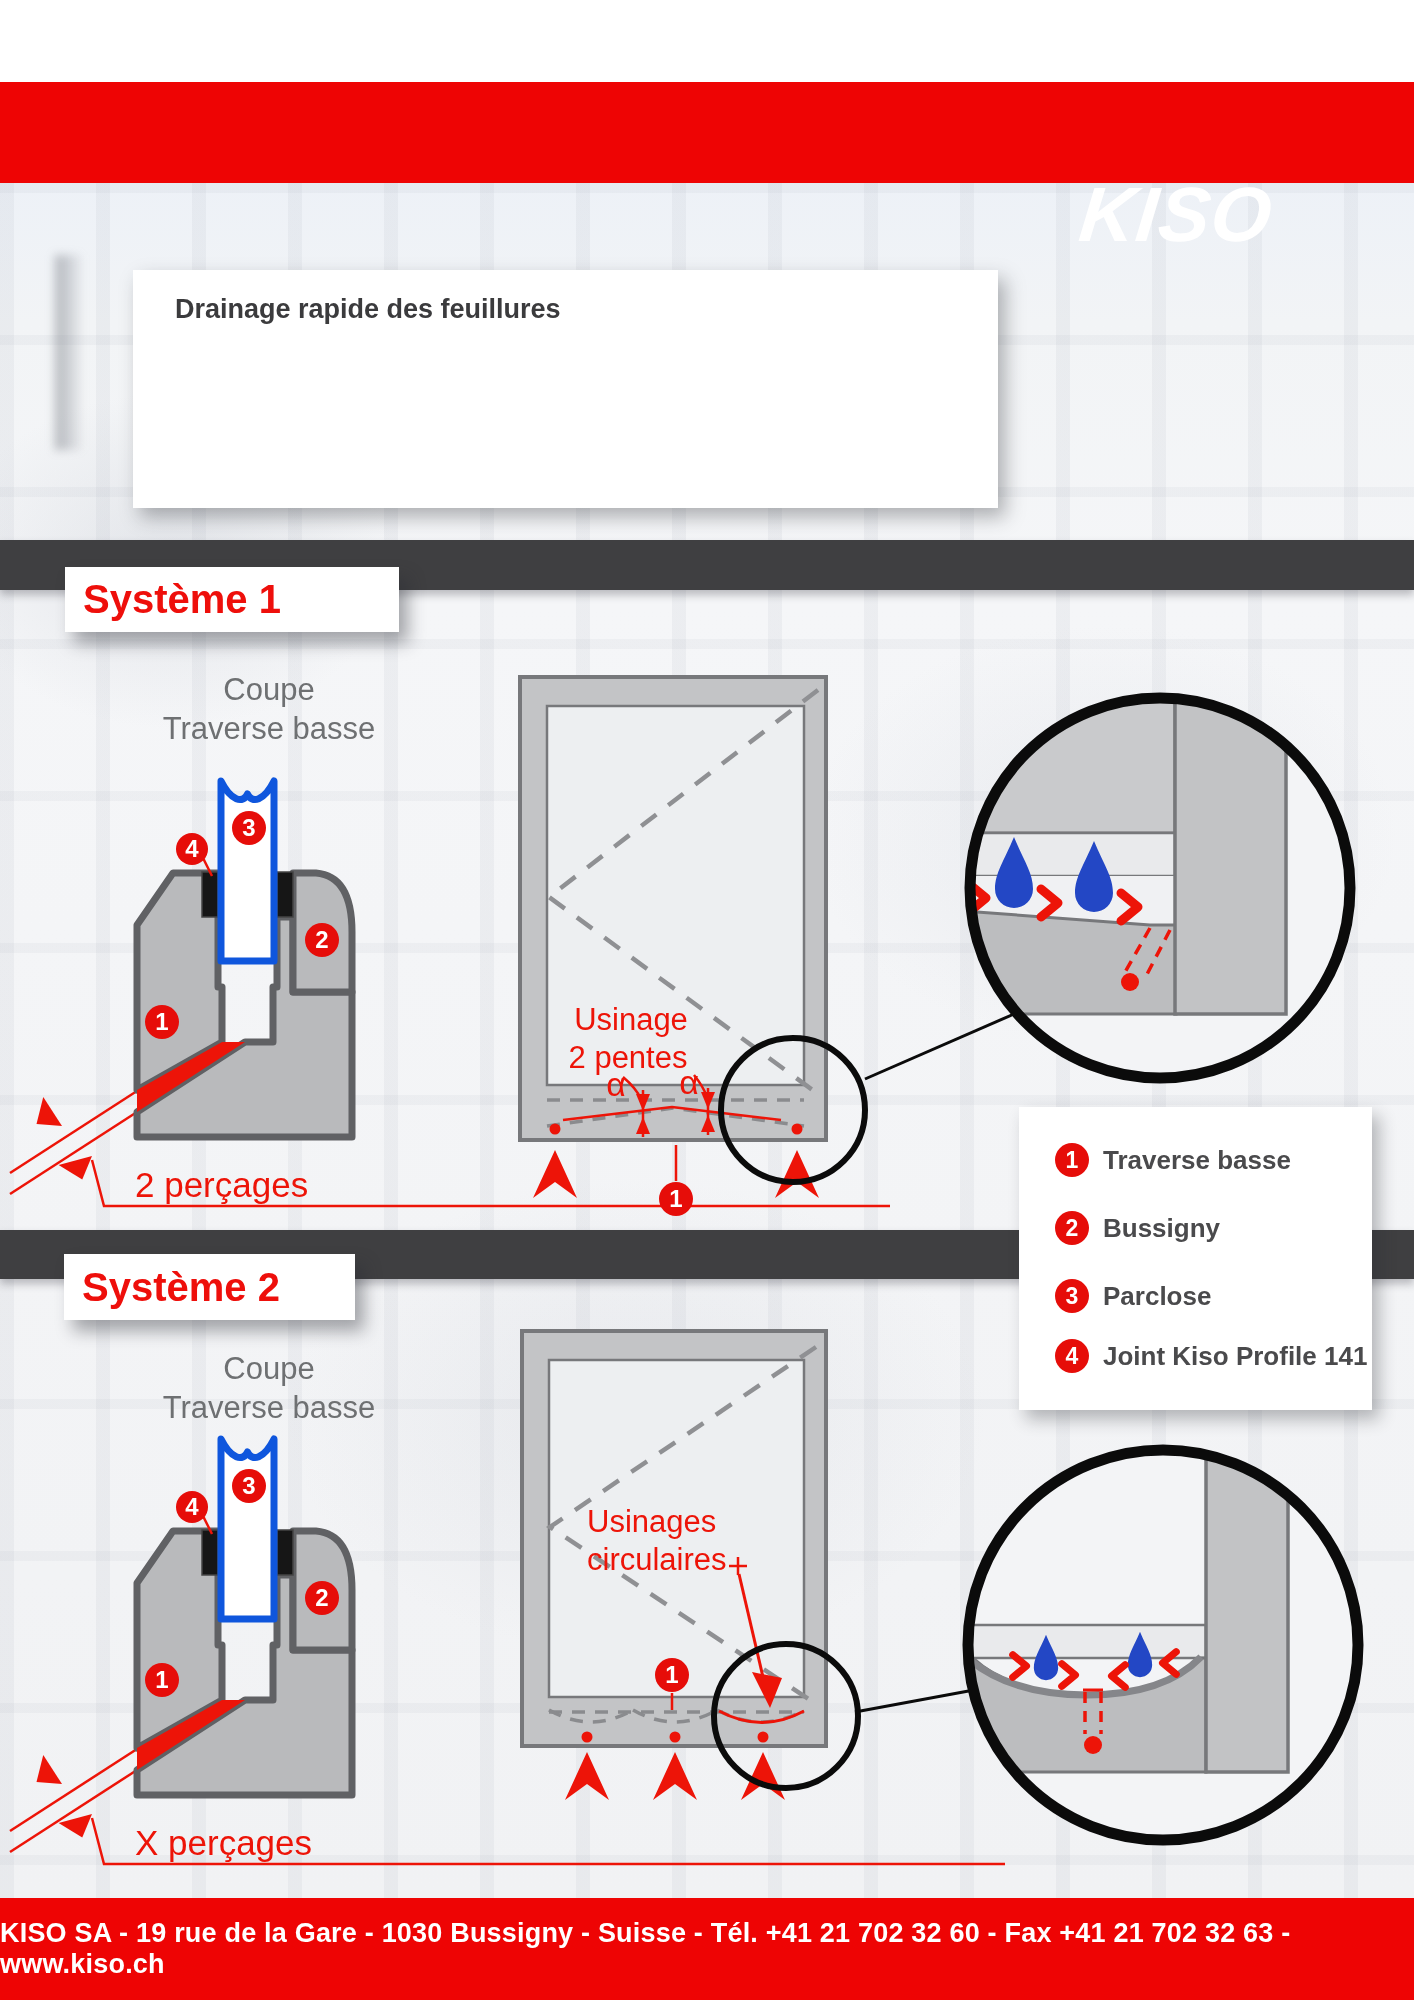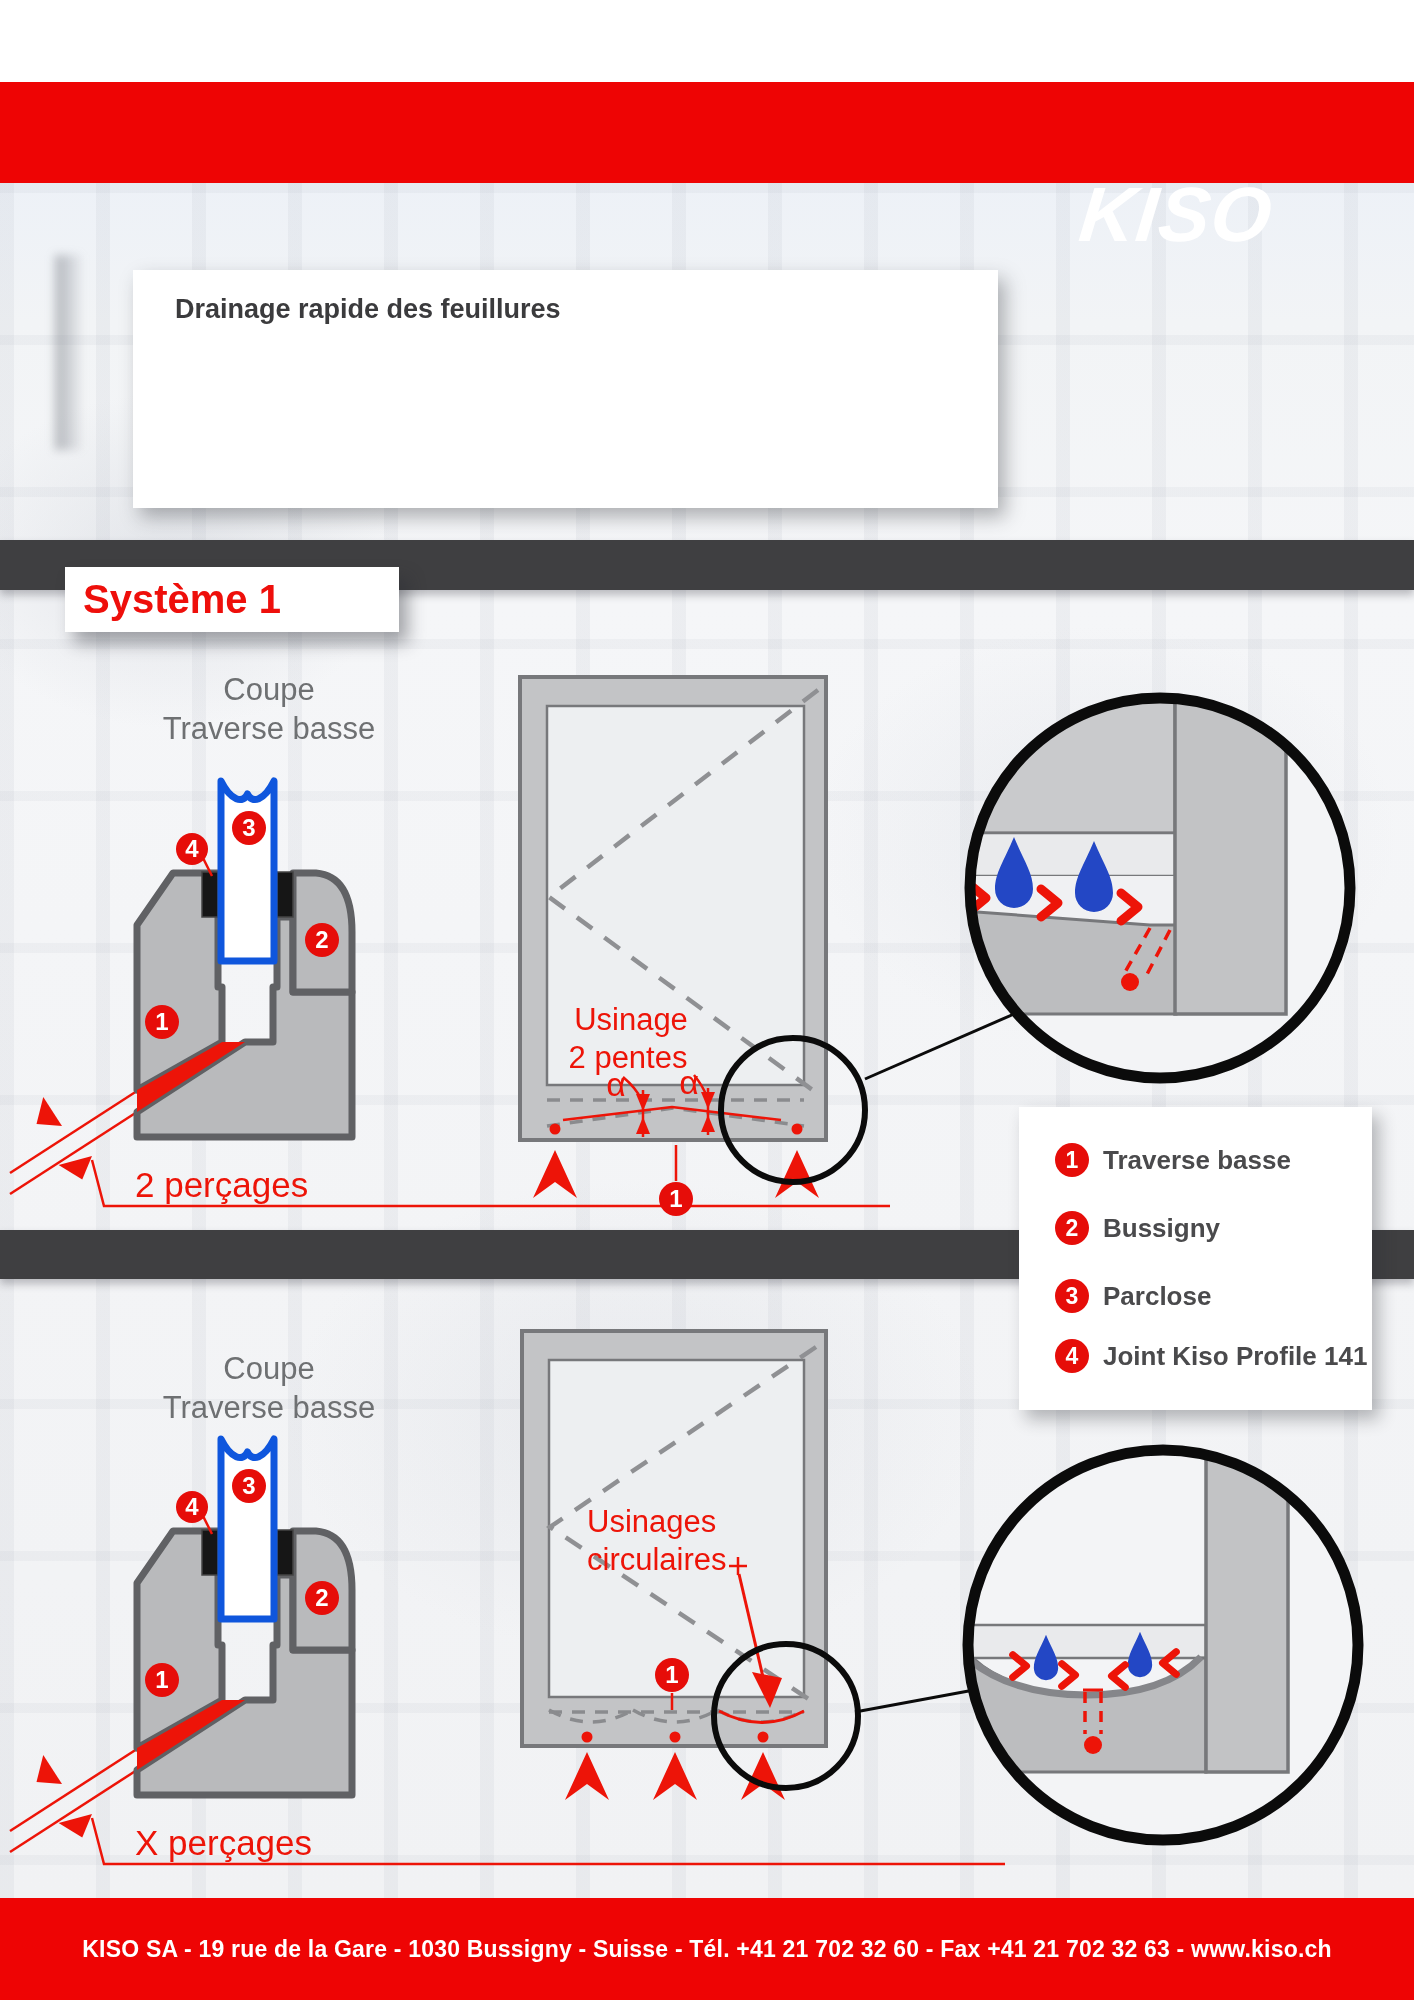--- a/index.html
+++ b/index.html
@@ -19,21 +19,21 @@
       radial-gradient(ellipse 500px 340px at 45% 72%, rgba(190,195,205,.22), transparent 70%);}
   .smudge{position:absolute;left:55px;top:255px;width:26px;height:195px;
     background:linear-gradient(90deg,rgba(85,90,100,.40),rgba(120,125,135,.08));filter:blur(5px);}
   
   .header-white{position:absolute;left:0;top:0;width:1414px;height:82px;background:#ffffff;}
   .header-bar{position:absolute;left:0;top:82px;width:1414px;height:101px;background:#ee0404;}
   .kiso-logo{position:absolute;left:1080px;top:88px;width:260px;color:#ffffff;
     font-size:77px;font-weight:bold;font-style:italic;letter-spacing:1px;transform:skewX(-6deg);}
   .footer-bar{position:absolute;left:0;top:1898px;width:1414px;height:102px;background:#ee0404;
     display:flex;align-items:center;justify-content:center;}
-  .footer-text{color:#ffffff;font-size:23px;font-weight:bold;letter-spacing:.2px;}
+  .footer-text{color:#ffffff;font-size:27px;font-weight:bold;letter-spacing:.2px;}
   
   .intro-card{position:absolute;left:133px;top:222px;width:865px;height:238px;background:#ffffff;
     box-shadow:7px 9px 18px rgba(40,42,50,.35);margin-top:48px;}
   .intro-title{position:absolute;left:42px;top:24px;width:788px;color:#3b3b3d;
     font-size:27px;font-weight:bold;}
   .intro-body{position:absolute;left:42px;top:70px;width:788px;color:#3b3b3d;
     font-size:22px;font-weight:bold;line-height:32.5px;text-align:justify;}
   
   .band{position:absolute;left:0;width:1414px;background:#3f3f41;box-shadow:0 5px 8px rgba(50,50,60,.30);}
   .band-1{top:540px;height:50px;}
@@ -287,20 +287,23 @@
   <div class="band band-1"></div>
   <div class="sys-card sys-card-1">
     <span class="sys-label">Système 1</span>
   </div>
   <div class="coupe coupe-1">
     <div>Coupe</div>
     <div>Traverse basse</div>
   </div>
 
   <div class="band band-2"></div>
+  <div class="sys-card sys-card-2">
+    <span class="sys-label">Système 2</span>
+  </div>
   <div class="coupe coupe-2">
     <div>Coupe</div>
     <div>Traverse basse</div>
   </div>
 
   <div class="legend-card">
     <div class="legend-item" style="top:36px;">
       <span class="legend-badge">1</span>
       <span class="legend-label">Traverse basse</span>
     </div>

